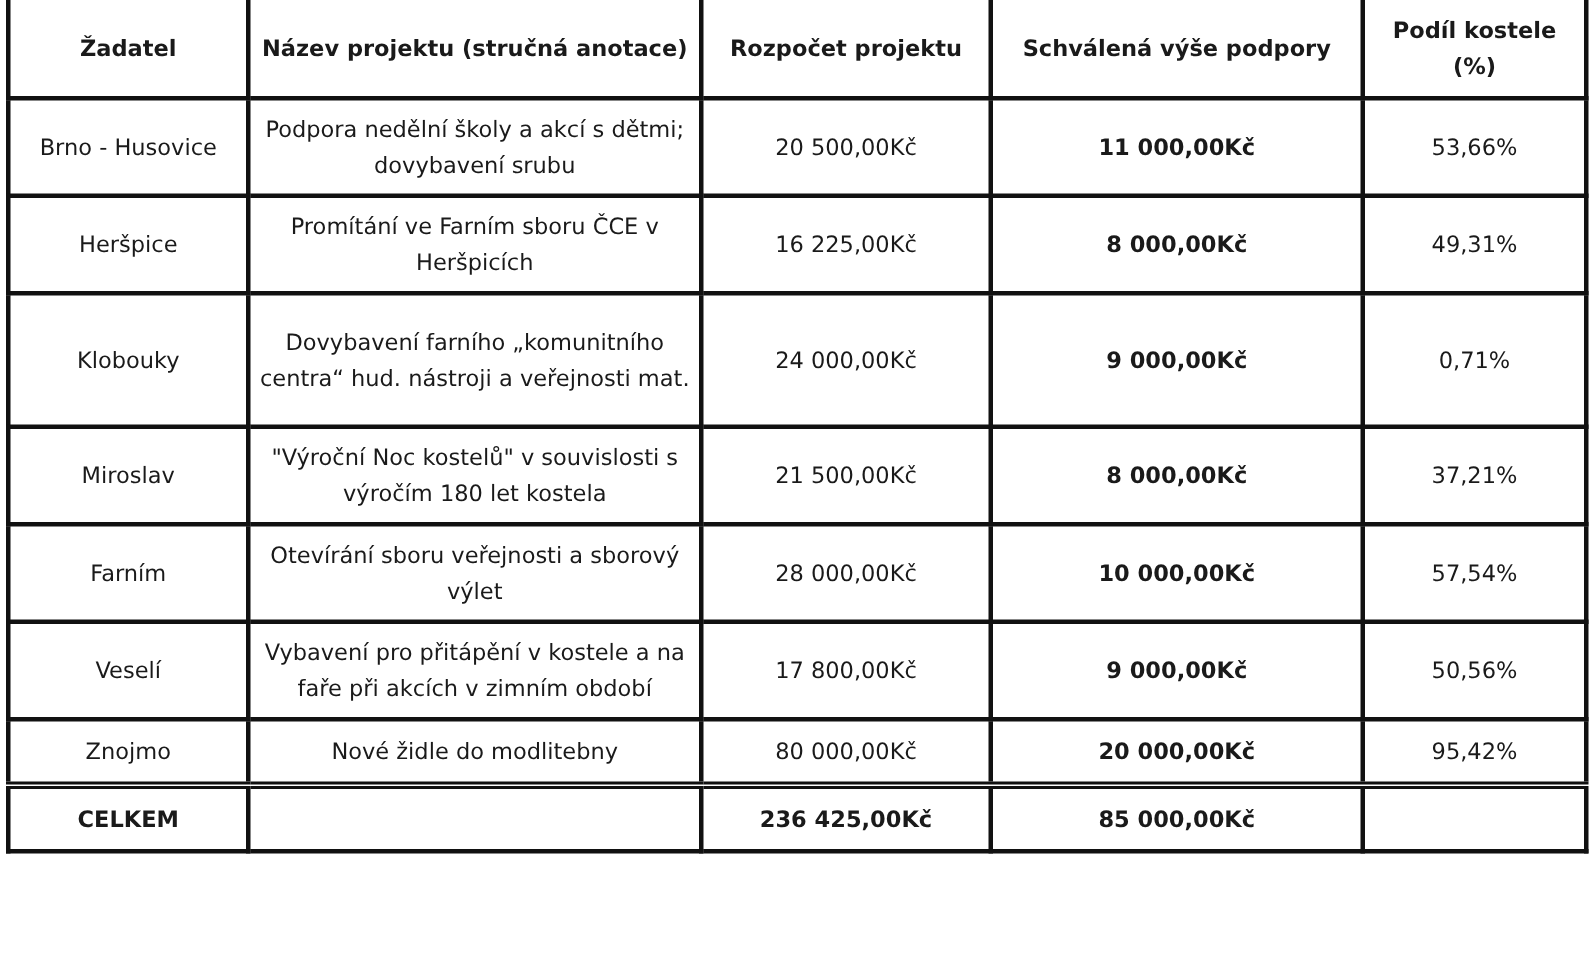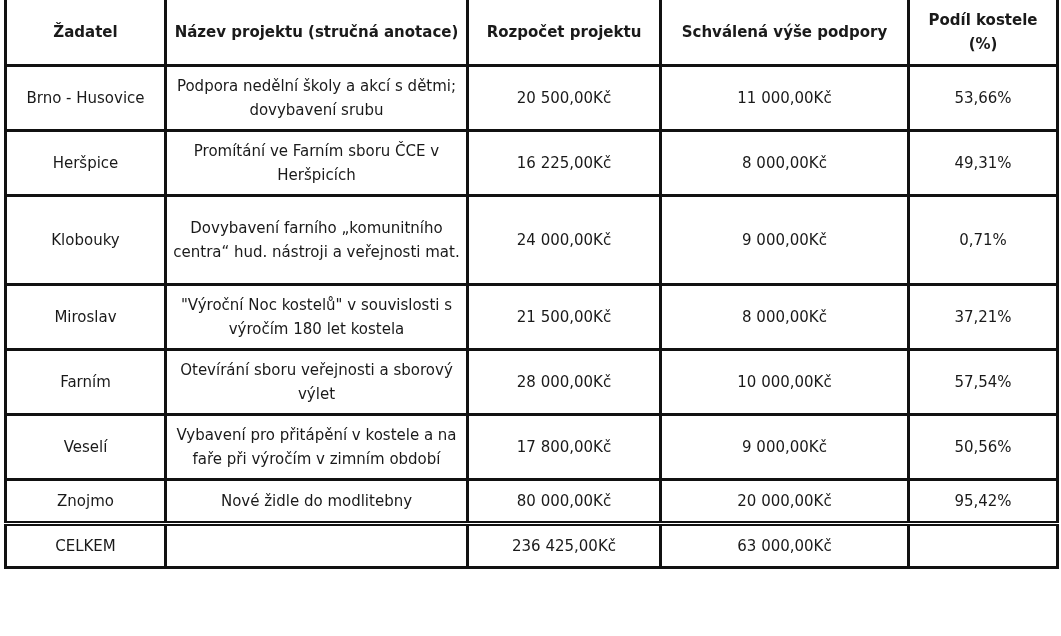--- a/index.html
+++ b/index.html
@@ -2,21 +2,21 @@
 <html><head>
   <meta charset="utf-8">
   <style>
     html, body { margin: 0; padding: 0; background: #ffffff; }
     body { width: 1061px; height: 636px; overflow: hidden; position: relative;
            font-family: "DejaVu Sans", sans-serif; color: #1a1a1a; }
     table { position: absolute; left: 4px; top: -3px; border-collapse: collapse; table-layout: fixed; }
     td, th { border: 3px solid #111; text-align: center; vertical-align: middle;
              font-size: 15px; line-height: 24px; padding: 0 6px; font-weight: normal; }
     th { font-weight: bold; font-size: 15px; }
-    .b { font-weight: normal; }
+    .b { font-weight: bold; }
     col.c1 { width: 160px; } col.c2 { width: 302px; } col.c3 { width: 193px; }
     col.c4 { width: 248px; } col.c5 { width: 149px; }
     tr.h { height: 67px; }
     tr.r2 { height: 65px; }
     tr.r3 { height: 89px; }
     tr.r1 { height: 44px; }
     tr.tot { border-top: 5px double #111; height: 44px; }
     tr.tot td { border-top: 5px double #111; }
   </style>
 </head>
@@ -68,33 +68,33 @@
   </tr>
   <tr class="r2">
     <td>Farním</td>
     <td>Otevírání sboru veřejnosti a sborový výlet</td>
     <td>28 000,00Kč</td>
     <td class="b">10 000,00Kč</td>
     <td>57,54%</td>
   </tr>
   <tr class="r2">
     <td>Veselí</td>
-    <td>Vybavení pro přitápění v kostele a na faře při výročím v zimním období</td>
+    <td>Vybavení pro přitápění v kostele a na faře při akcích v zimním období</td>
     <td>17 800,00Kč</td>
     <td class="b">9 000,00Kč</td>
     <td>50,56%</td>
   </tr>
   <tr class="r1">
     <td>Znojmo</td>
     <td>Nové židle do modlitebny</td>
     <td>80 000,00Kč</td>
     <td class="b">20 000,00Kč</td>
     <td>95,42%</td>
   </tr>
   <tr class="tot">
     <td class="b">CELKEM</td>
     <td></td>
     <td class="b">236 425,00Kč</td>
-    <td class="b">63 000,00Kč</td>
+    <td class="b">85 000,00Kč</td>
     <td></td>
   </tr>
 </tbody>
   </table>
 
 </body></html>

